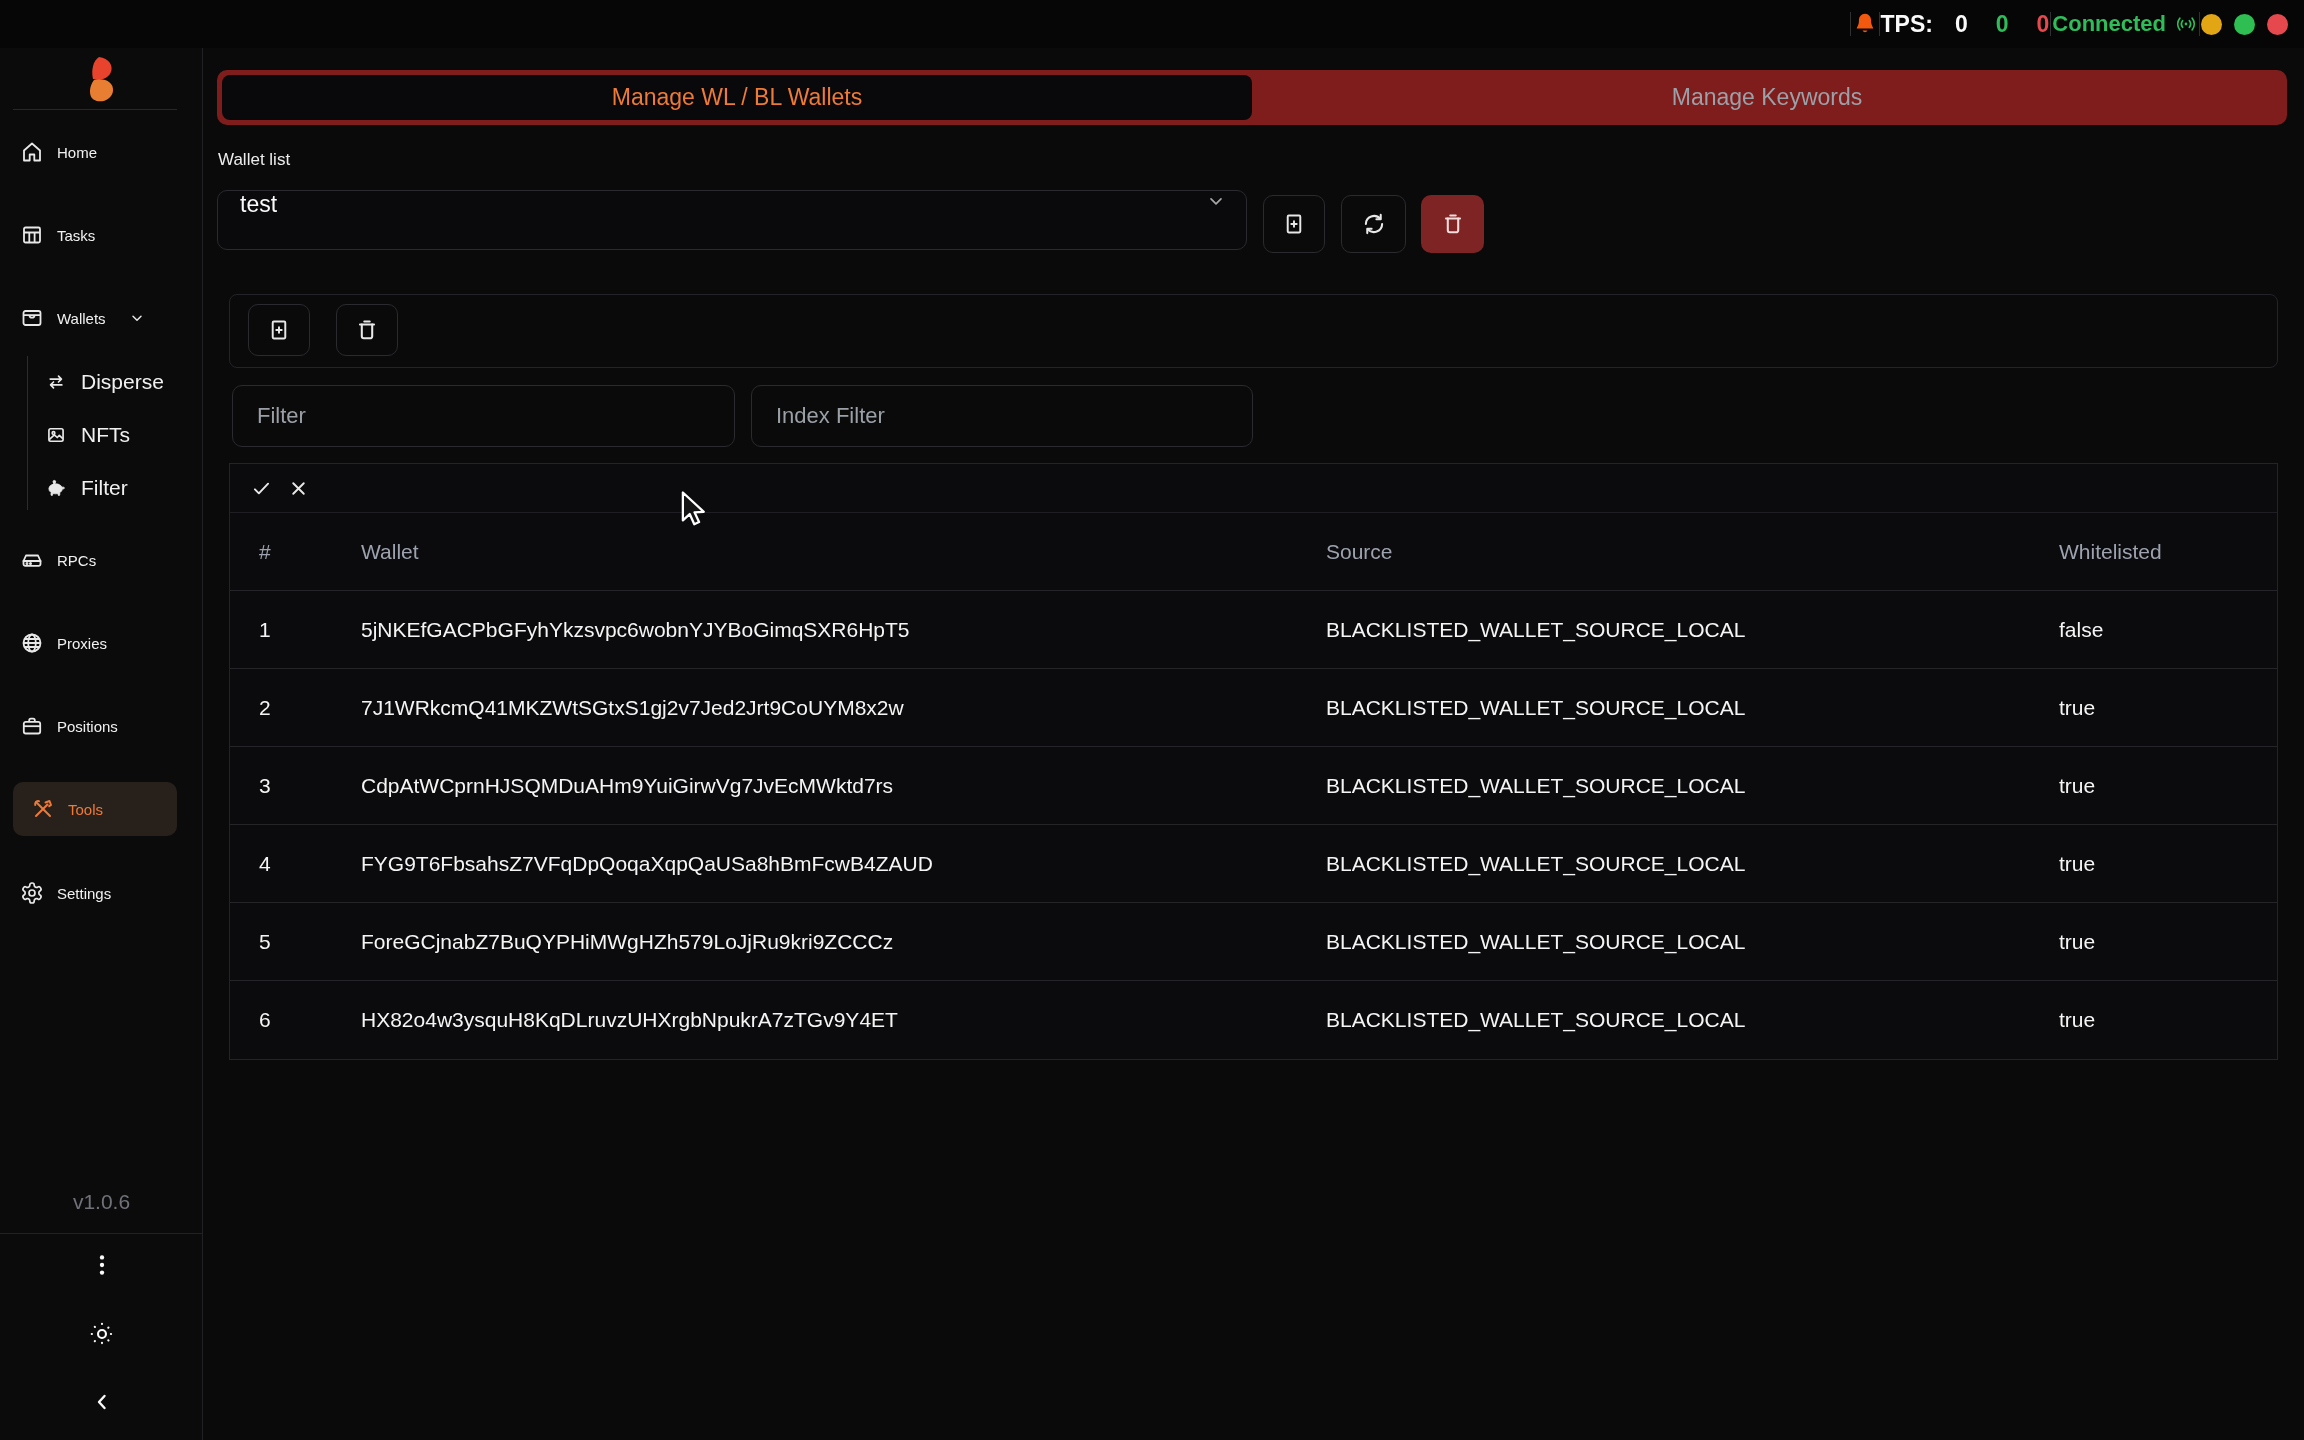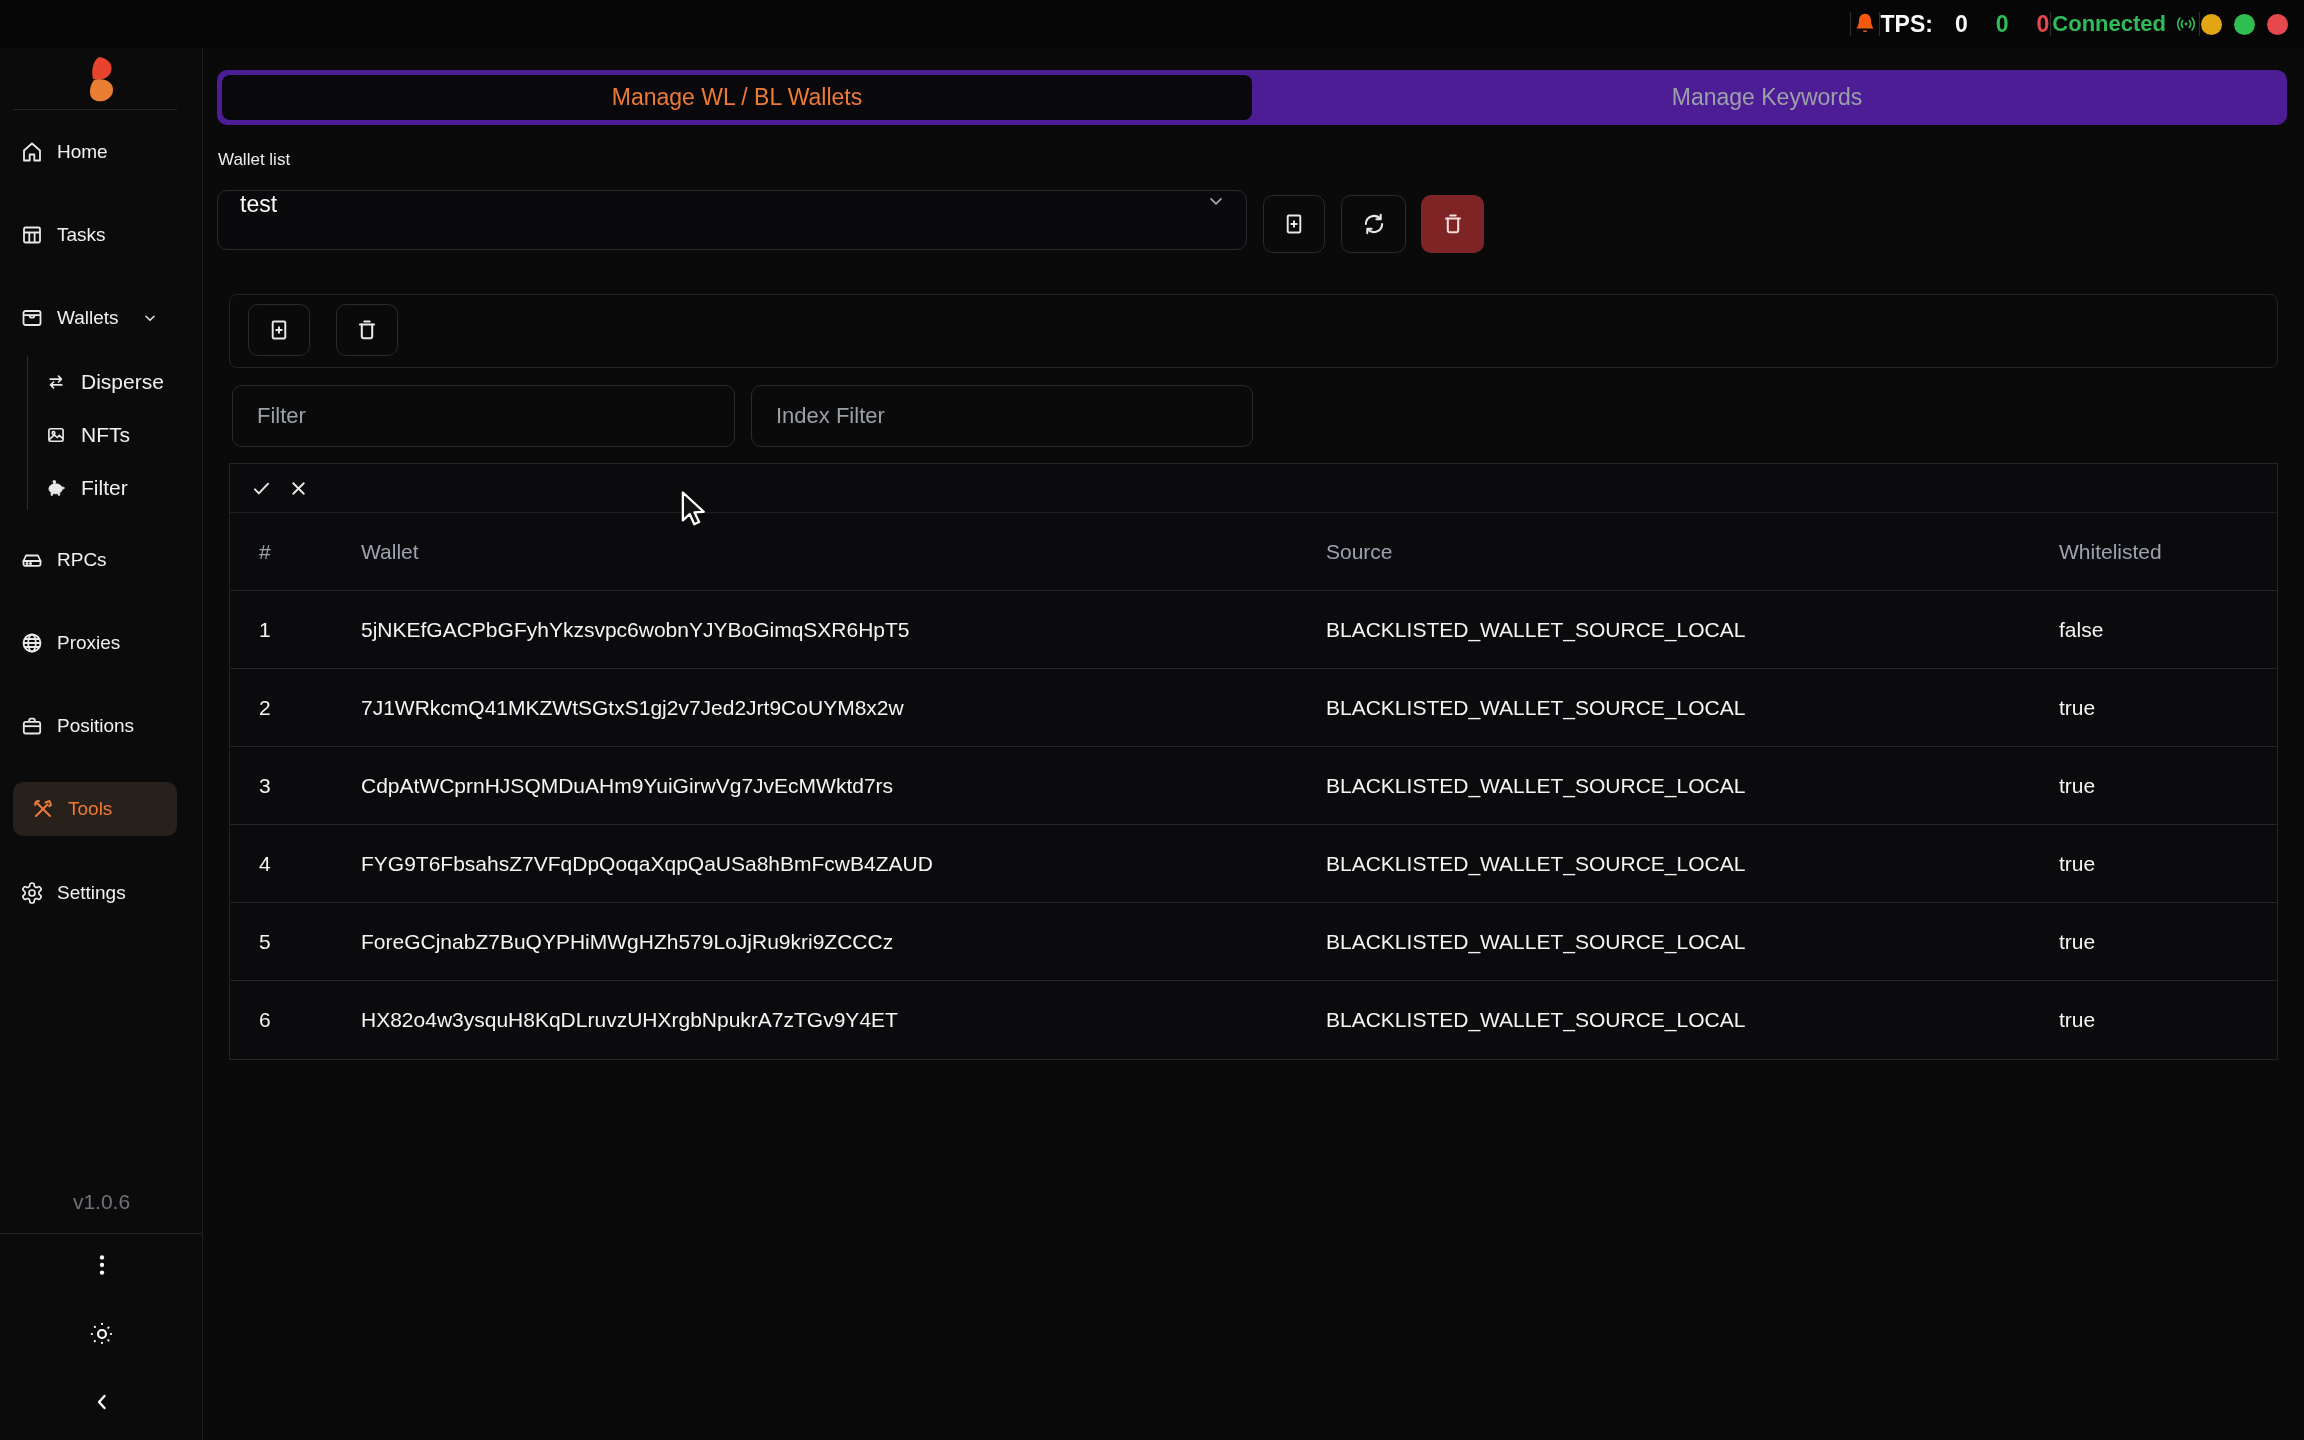--- a/index.html
+++ b/index.html
@@ -33,21 +33,21 @@
   
   .sidebar {
     position:absolute; top:48px; left:0; width:203px; height:1392px;
     background:#0b0b0c; border-right:1px solid #202025;
   }
   .logo { position:absolute; top:8px; left:84px; }
   .sb-divider { position:absolute; top:61px; left:13px; width:164px; height:1px; background:#27272b; }
   .nav-item {
     position:absolute; left:0; width:203px; height:52px;
     display:flex; align-items:center; gap:13px; padding-left:20px;
-    font-size:19px; color:#f1f1f1; cursor:default;
+    font-size:15px; color:#f1f1f1; cursor:default;
   }
   .nav-item .nav-icon { width:24px; height:24px; flex:0 0 24px; }
   .nav-item svg { stroke:#e8e8e8; }
   .nav-item.active-item {
     left:13px; width:164px; border-radius:10px; background:#28211b;
     color:#ee7a38; padding-left:18px; height:54px;
   }
   .nav-item.active-item svg { stroke:#ee7a38; }
   .sub-line { position:absolute; left:27px; top:308px; width:1px; height:154px; background:#2b2b30; }
   .sub-item {
@@ -58,21 +58,21 @@
   .sub-item .nav-icon { width:20px; height:20px; flex:0 0 20px; }
   .sub-item svg { stroke:#e8e8e8; }
   .chev-after { margin-left:10px; }
   .version { position:absolute; top:1142px; left:0; width:203px; text-align:center; font-size:21px; color:#71717a; }
   .sb-bottom-divider { position:absolute; top:1185px; left:0; width:203px; height:1px; background:#222226; }
   .sb-icon-btn { position:absolute; left:0; width:203px; display:flex; justify-content:center; cursor:pointer; }
 
   
   .tabbar {
     position:absolute; left:217px; top:70px; width:2070px; height:55px;
-    background:#4c1d95; border-radius:10px; display:flex; padding:5px;
+    background:#7f1d1d; border-radius:10px; display:flex; padding:5px;
   }
   .tab {
     flex:1; display:flex; align-items:center; justify-content:center;
     font-size:23px; color:#9ba1a8; border-radius:8px; cursor:pointer;
   }
   .tab.active { background:#09090b; color:#ee7a38; }
 
   .wallet-list-label { position:absolute; left:218px; top:150px; font-size:17px; color:#ececec; }
 
   .select {

